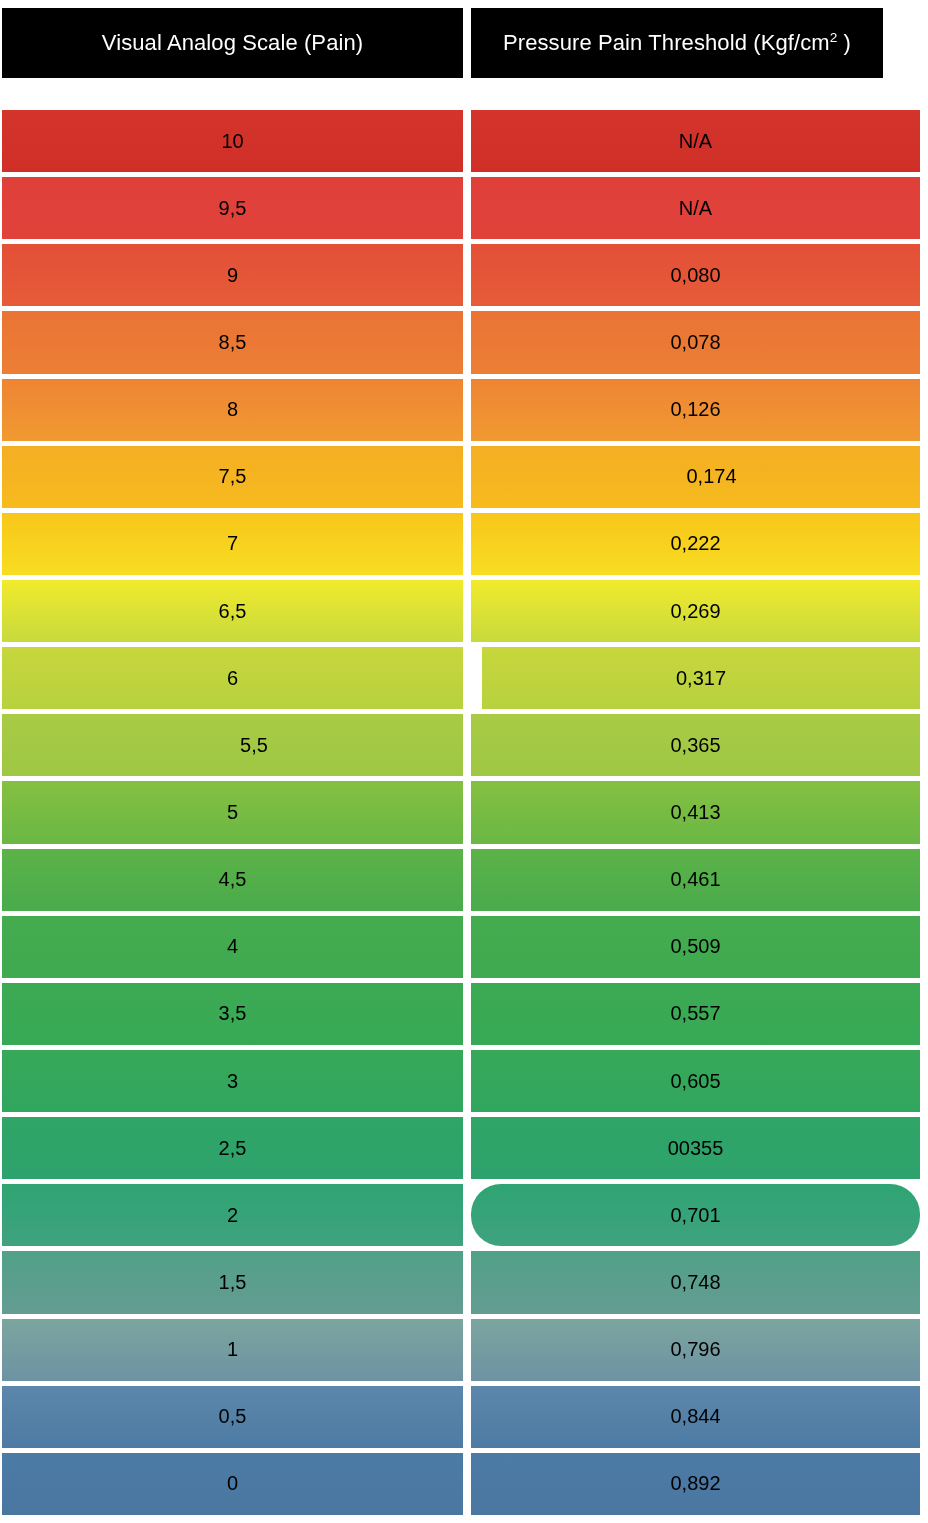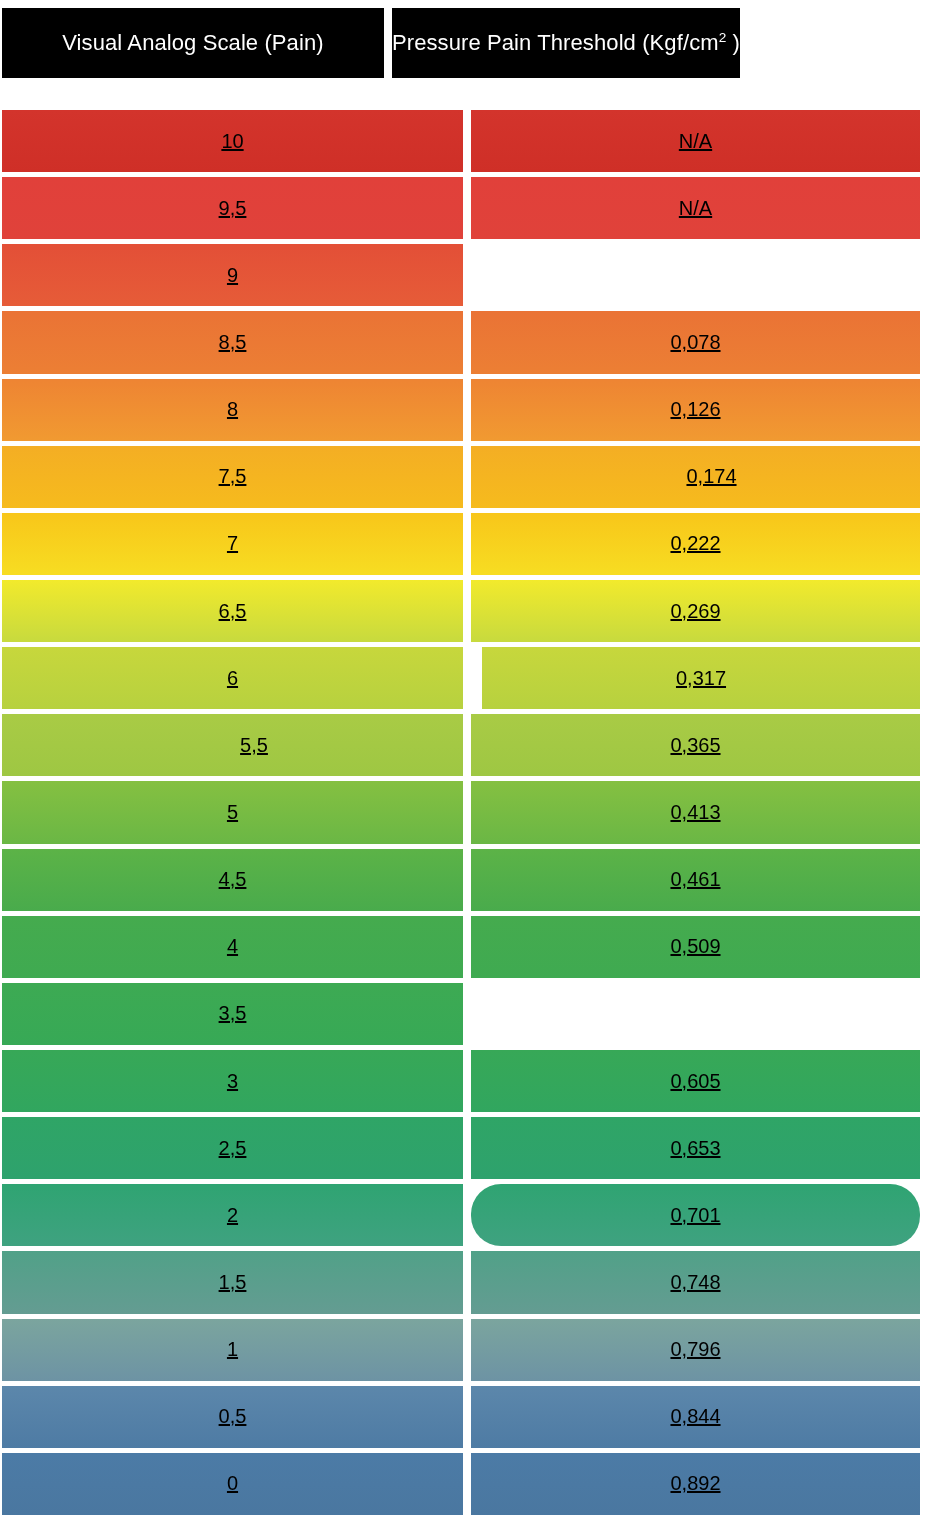--- a/index.html
+++ b/index.html
@@ -19,21 +19,21 @@
     position: relative;
     background: #ffffff;
     box-sizing: border-box;
   }
 
   
   .header-row {
     position: absolute;
     top: 8px;
     left: 2px;
-    width: 738px;
+    width: 881px;
     height: 70px;
     display: flex;
     gap: 8px;
   }
   .header-cell {
     background: #000000;
     color: #ffffff;
     display: flex;
     align-items: center;
     justify-content: center;
@@ -60,21 +60,20 @@
     height: 1405px;
     display: flex;
     flex-direction: column;
   }
   .data-row {
     flex: 1 1 0;
     display: flex;
     gap: 8px;
     margin-bottom: 5px;
     min-height: 0;
-    text-decoration: underline;
   }
   .data-row:last-child { margin-bottom: 0; }
 
   .cell {
     display: flex;
     align-items: center;
     justify-content: center;
     color: #000000;
     font-size: 20px;
     font-weight: 400;
@@ -102,20 +101,21 @@
       <div class="data-row">
         <div class="cell col-left" style="background: linear-gradient(rgb(211, 52, 44) 0%, rgb(207, 47, 39) 100%);">10</div>
         <div class="cell col-right" style="background: linear-gradient(rgb(211, 52, 44) 0%, rgb(207, 47, 39) 100%);">N/A</div>
       </div>
       <div class="data-row">
         <div class="cell col-left" style="background: linear-gradient(rgb(225, 64, 58) 0%, rgb(224, 66, 58) 100%);">9,5</div>
         <div class="cell col-right" style="background: linear-gradient(rgb(225, 64, 58) 0%, rgb(224, 66, 58) 100%);">N/A</div>
       </div>
       <div class="data-row">
         <div class="cell col-left" style="background: linear-gradient(rgb(227, 79, 55) 0%, rgb(230, 92, 56) 100%);">9</div>
+        <div class="cell col-right" style="background: linear-gradient(rgb(227, 79, 55) 0%, rgb(230, 92, 56) 100%);">0,080</div>
       </div>
       <div class="data-row">
         <div class="cell col-left" style="background: linear-gradient(rgb(234, 115, 53) 0%, rgb(236, 127, 52) 100%);">8,5</div>
         <div class="cell col-right" style="background: linear-gradient(rgb(234, 115, 53) 0%, rgb(236, 127, 52) 100%);">0,078</div>
       </div>
       <div class="data-row">
         <div class="cell col-left" style="background: linear-gradient(rgb(238, 132, 51) 0%, rgb(241, 154, 49) 100%);">8</div>
         <div class="cell col-right" style="background: linear-gradient(rgb(238, 132, 51) 0%, rgb(241, 154, 49) 100%);">0,126</div>
       </div>
       <div class="data-row">
@@ -145,28 +145,29 @@
       <div class="data-row">
         <div class="cell col-left" style="background: linear-gradient(rgb(92, 179, 71) 0%, rgb(73, 171, 76) 100%);">4,5</div>
         <div class="cell col-right" style="background: linear-gradient(rgb(92, 179, 71) 0%, rgb(73, 171, 76) 100%);">0,461</div>
       </div>
       <div class="data-row">
         <div class="cell col-left" style="background: linear-gradient(rgb(69, 171, 78) 0%, rgb(63, 170, 81) 100%);">4</div>
         <div class="cell col-right" style="background: linear-gradient(rgb(69, 171, 78) 0%, rgb(63, 170, 81) 100%);">0,509</div>
       </div>
       <div class="data-row">
         <div class="cell col-left" style="background: linear-gradient(rgb(61, 170, 83) 0%, rgb(55, 169, 86) 100%);">3,5</div>
+        <div class="cell col-right" style="background: linear-gradient(rgb(61, 170, 83) 0%, rgb(55, 169, 86) 100%);">0,557</div>
       </div>
       <div class="data-row">
         <div class="cell col-left" style="background: linear-gradient(rgb(55, 168, 87) 0%, rgb(49, 166, 95) 100%);">3</div>
         <div class="cell col-right" style="background: linear-gradient(rgb(55, 168, 87) 0%, rgb(49, 166, 95) 100%);">0,605</div>
       </div>
       <div class="data-row">
         <div class="cell col-left" style="background: linear-gradient(rgb(47, 165, 102) 0%, rgb(46, 162, 109) 100%);">2,5</div>
-        <div class="cell col-right" style="background: linear-gradient(rgb(47, 165, 102) 0%, rgb(46, 162, 109) 100%);">0,653</div>
+        <div class="cell col-right" style="background: linear-gradient(rgb(47, 165, 102) 0%, rgb(46, 162, 109) 100%);">00355</div>
       </div>
       <div class="data-row">
         <div class="cell col-left" style="background: linear-gradient(rgb(47, 164, 114) 0%, rgb(63, 162, 128) 100%);">2</div>
         <div class="cell col-right" style="background: linear-gradient(rgb(47, 164, 114) 0%, rgb(63, 162, 128) 100%); border-radius: 30px;">0,701</div>
       </div>
       <div class="data-row">
         <div class="cell col-left" style="background: linear-gradient(rgb(81, 161, 136) 0%, rgb(100, 156, 146) 100%);">1,5</div>
         <div class="cell col-right" style="background: linear-gradient(rgb(81, 161, 136) 0%, rgb(100, 156, 146) 100%);">0,748</div>
       </div>
       <div class="data-row">

